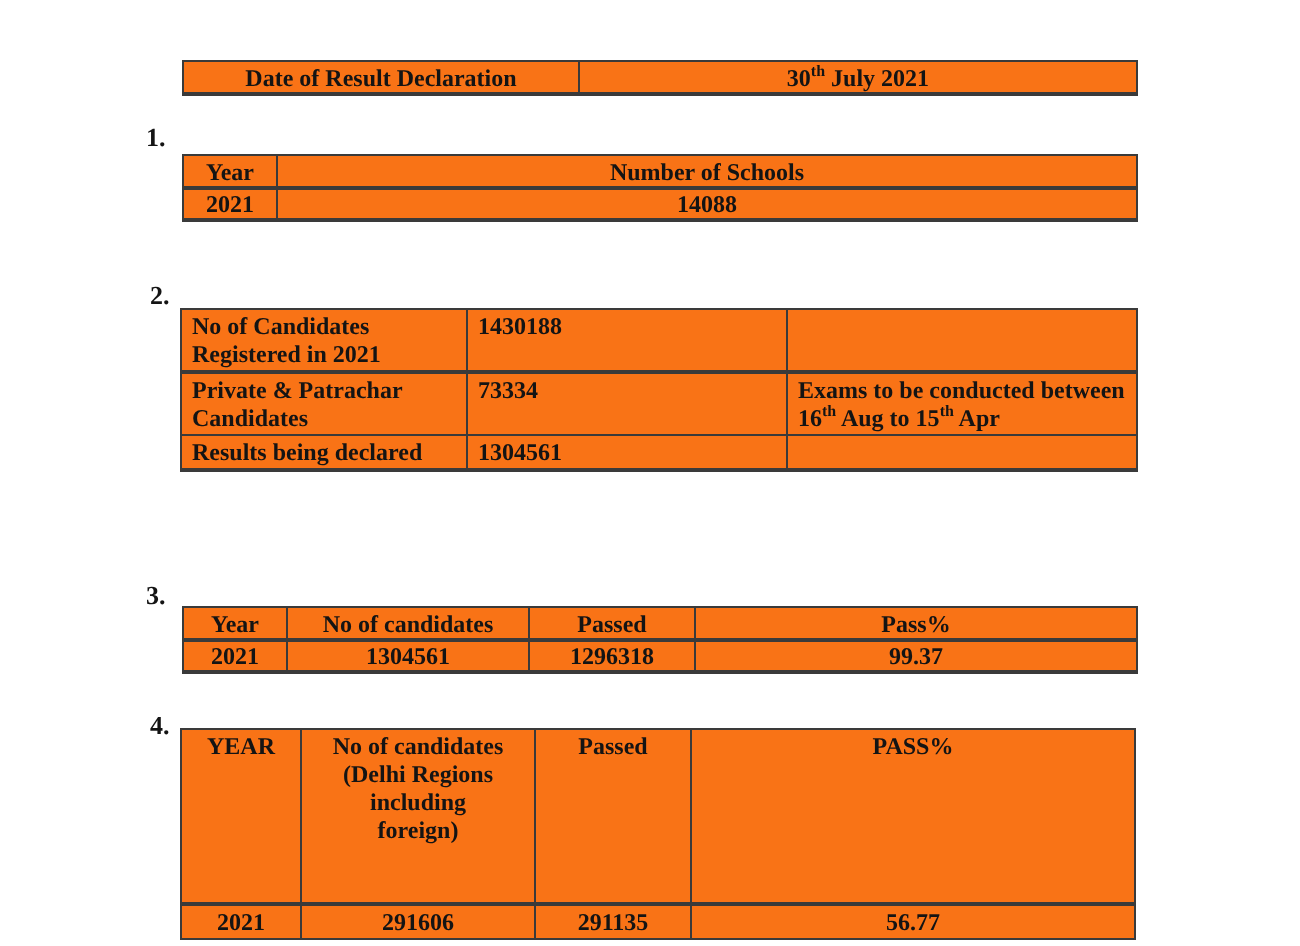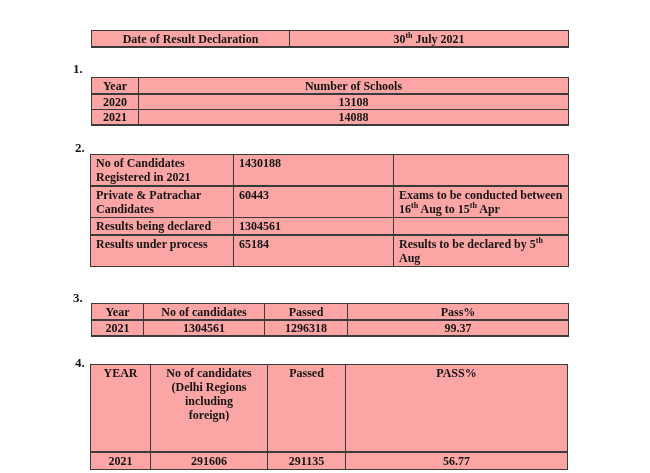--- a/index.html
+++ b/index.html
@@ -4,21 +4,21 @@
 <style>
   html,body{margin:0;padding:0;background:#ffffff;}
   body{
     width:650px;height:473px;
     font-family:"Liberation Serif","DejaVu Serif",serif;
     font-weight:700;color:#141414;
     -webkit-font-smoothing:antialiased;
   }
   .page{position:relative;width:650px;height:473px;background:#ffffff;overflow:hidden;}
   .sec-label{position:absolute;font-size:13px;line-height:13px;}
-  table{border-collapse:collapse;table-layout:fixed;position:absolute;background:#fca5a5;}
+  table{border-collapse:collapse;table-layout:fixed;position:absolute;background:#f97316;}
   td,th{
     border:1px solid #3a3a3a;
     font-size:12px;line-height:14px;font-weight:700;
     padding:0 4px;overflow:hidden;
   }
   sup{font-size:8px;line-height:0;text-align:right;}
 
   
   .t-date{left:91px;top:30px;width:477px;}
   .t-date td{height:15px;text-align:center;border-bottom-width:2px;}
@@ -75,24 +75,20 @@
     <colgroup>
         <col style="width:47px">
         <col style="width:430px">
       </colgroup>
     <tbody>
         <tr class="head">
       <td>Year</td>
       <td>Number of Schools</td>
     </tr>
     <tr>
-      <td>2020</td>
-      <td>13108</td>
-    </tr>
-    <tr>
       <td>2021</td>
       <td>14088</td>
     </tr>
   </tbody>
     </table>
 
   <div class="sec-label" style="left:75px;top:141px;">2.</div>
   <table class="t2">
     <colgroup>
         <col style="width:143px">
@@ -100,32 +96,27 @@
         <col style="width:175px">
       </colgroup>
     <tbody>
         <tr class="thick">
       <td class="h2">No of Candidates Registered in 2021</td>
       <td>1430188</td>
       <td></td>
     </tr>
     <tr>
       <td class="h2">Private &amp; Patrachar Candidates</td>
-      <td>60443</td>
+      <td>73334</td>
       <td><span>Exams to be conducted between 16</span><sup>th</sup><span> Aug to 15</span><sup>th</sup><span> Apr</span></td>
     </tr>
     <tr class="thick">
       <td class="h1b nowrap">Results being declared</td>
       <td>1304561</td>
       <td></td>
-    </tr>
-    <tr>
-      <td class="h2b nowrap">Results under process</td>
-      <td>65184</td>
-      <td><span>Results to be declared by 5</span><sup>th</sup><span> Aug</span></td>
     </tr>
   </tbody>
     </table>
 
   <div class="sec-label" style="left:73px;top:291px;">3.</div>
   <table class="t3">
     <colgroup>
         <col style="width:52px">
         <col style="width:121px">
         <col style="width:83px">

